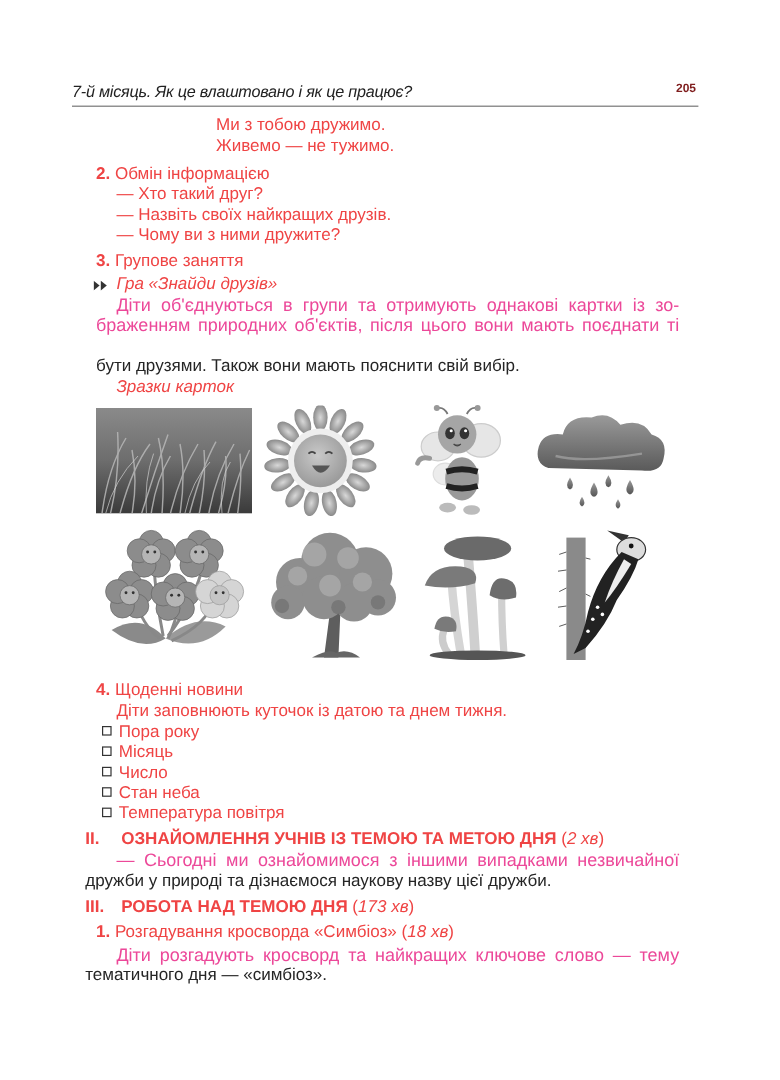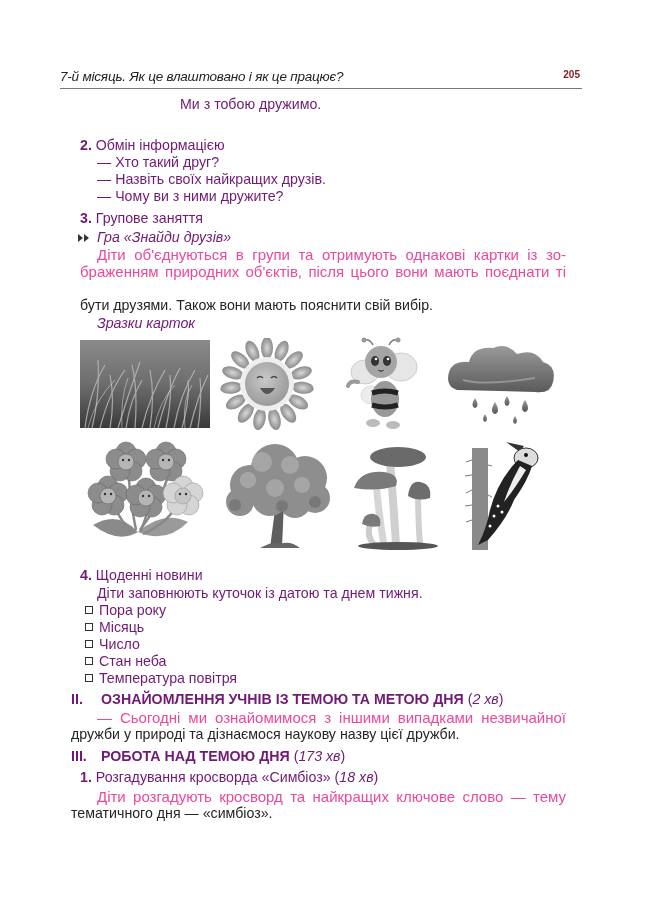--- a/index.html
+++ b/index.html
@@ -5,21 +5,21 @@
   html, body { margin: 0; padding: 0; background: #ffffff; }
   body { width: 650px; height: 900px; position: relative; overflow: hidden;
          font-family: "Liberation Sans", sans-serif; color: #222; }
   .page { position: absolute; left: 0; top: 0; width: 650px; height: 755px; }
   .hdr { position: absolute; left: 60px; top: 66px; width: 520px; height: 22px; }
   .hdr-title { position: absolute; left: 0; top: 3px; font-family: "Liberation Sans", sans-serif;
                font-style: italic; font-size: 13.5px; color: #222; letter-spacing: -0.2px; }
   .hdr-num { position: absolute; right: 0; top: 3px; font-weight: bold; font-size: 10px; color: #7f1d1d; }
   .hdr-rule { position: absolute; left: 60px; top: 88px; width: 522px; height: 1px; background: #777; }
 
-  .t { position: absolute; font-size: 14.2px; line-height: 17px; white-space: nowrap; color: #701a75; }
+  .t { position: absolute; font-size: 14.2px; line-height: 17px; white-space: nowrap; color: #ef4444; }
   .j { position: absolute; font-size: 15px; line-height: 17px; color: #ec4899; text-align: justify; text-align-last: justify; }
   .jl { position: absolute; font-size: 14.2px; line-height: 17px; color: #252525; }
   .b { font-weight: bold; }
   .i { font-style: italic; }
   .sq { display: inline-block; width: 6px; height: 6px; border: 1.3px solid #333; margin-right: 6px; vertical-align: 1px; }
   .arrow { position: absolute; font-size: 10px; letter-spacing: -3px; color: #333; }
 
   .img { position: absolute; }
   svg { display: block; }
 </style>
@@ -28,20 +28,21 @@
 
 <div class="page">
 
   <div class="hdr">
     <span class="hdr-title">7-й місяць. Як це влаштовано і як це працює?</span>
     <span class="hdr-num">205</span>
   </div>
   <div class="hdr-rule"></div>
 
   <div class="t" style="left:180px; top:96px;">Ми з тобою дружимо.</div>
+  <div class="t" style="left:180px; top:114px;">Живемо — не тужимо.</div>
 
   <div class="t" style="left:80px; top:137px;">
     <span class="b">2.</span>
     <span>Обмін інформацією</span>
   </div>
   <div class="t" style="left:97px; top:154px;">— Хто такий друг?</div>
   <div class="t" style="left:97px; top:171px;">— Назвіть своїх найкращих друзів.</div>
   <div class="t" style="left:97px; top:188px;">— Чому ви з ними дружите?</div>
 
   <div class="t" style="left:80px; top:210px;">

